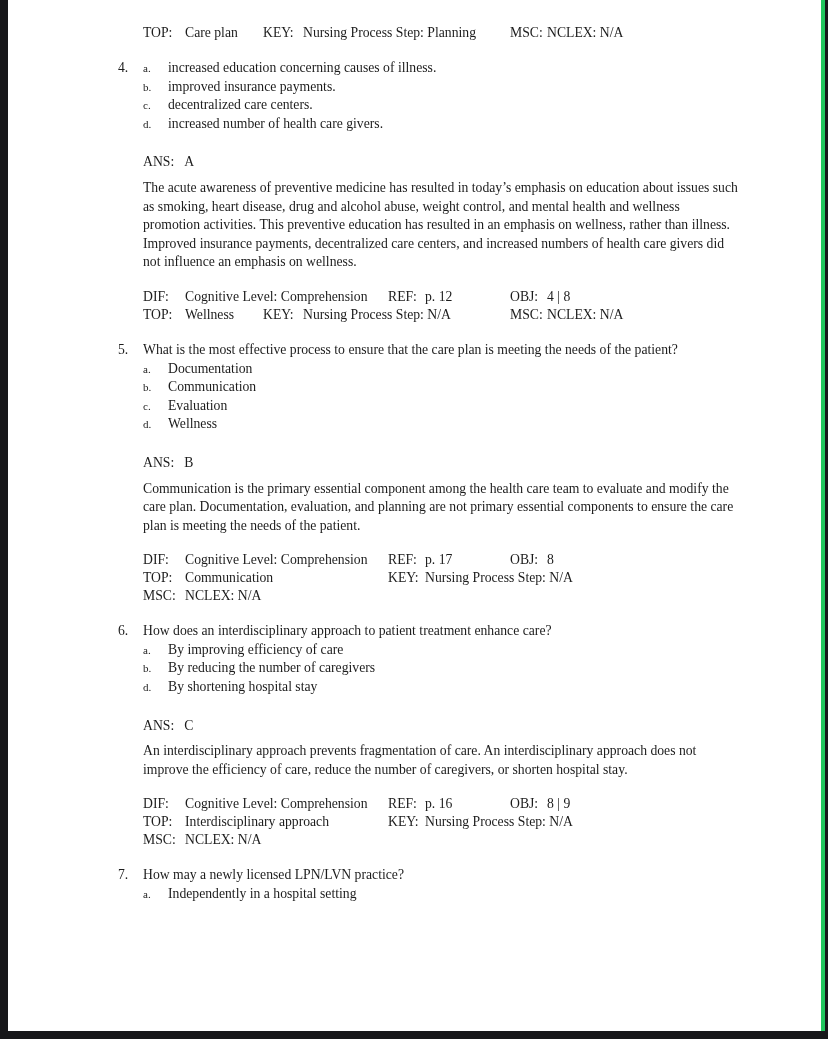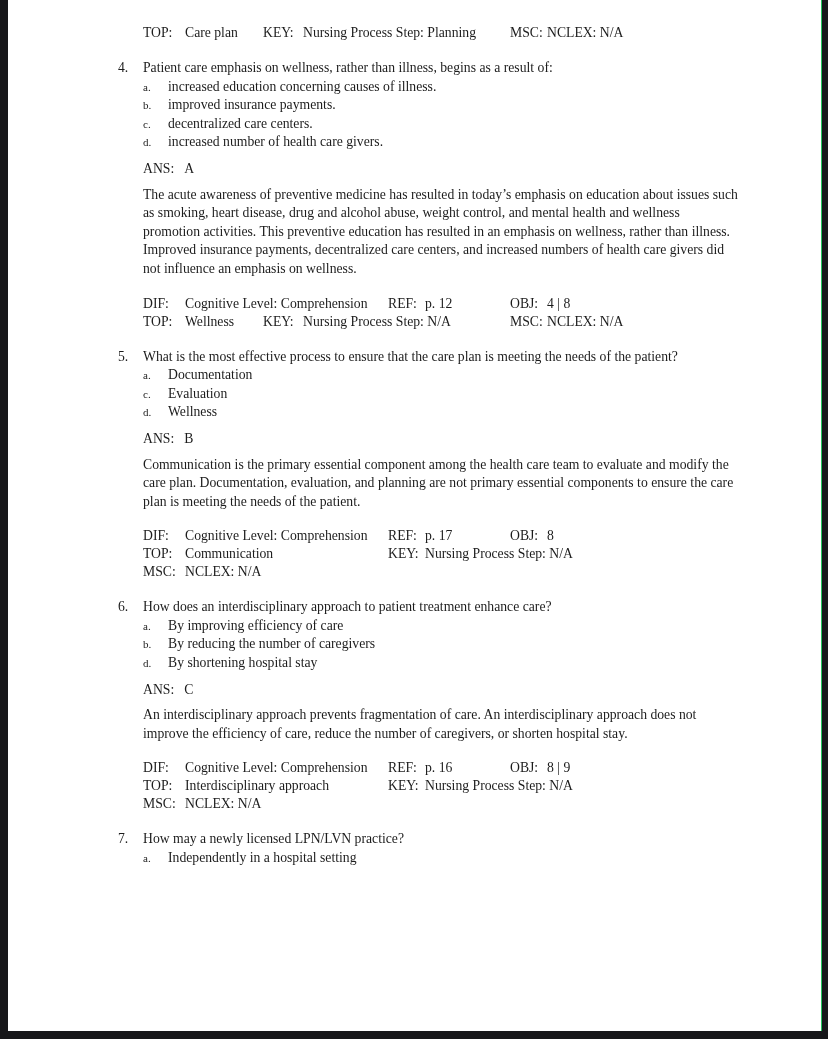--- a/index.html
+++ b/index.html
@@ -7,21 +7,21 @@
     width:828px;height:1039px;
     background:#17171a;
     font-family:"Liberation Serif","DejaVu Serif",serif;
     position:relative;
     overflow:hidden;
   }
   .page{
     position:absolute;left:8px;top:0;
     width:813px;height:1031px;
     background:#ffffff;
-    border-right:1px solid #22c55e;
+    border-right:4px solid #22c55e;
     color:#1c1c1c;
     font-size:13.7px;line-height:18.6px;
   }
   .content{padding:24px 0 0 135px;}
 
   
   .mrow{position:relative;height:18px;}
   .mrow span{position:absolute;top:0;white-space:nowrap;}
   .m0{left:0}
   .m1{left:42px}
@@ -31,21 +31,21 @@
   .m5{left:282px}
   .m6{left:367px}
   .m7{left:404px}
 
   .question{margin-top:17px;}
   .q-row{position:relative;}
   .q-num{position:absolute;left:-25px;top:0;}
   .q-stem{max-width:594px;}
   .choice-row{white-space:nowrap;}
   .choice-letter{display:inline-block;width:25px;font-size:11px;}
-  .answer-block{margin-top:8px;}
+  .answer-block{margin-top:20px;}
   .answer-value{margin-left:10px;}
   .rationale{max-width:597px;margin-top:7px;}
   .meta-block{margin-top:16px;}
 </style>
 </head>
 <body>
 
 <div class="page">
   <div class="content">
 
@@ -54,21 +54,20 @@
       <span class="m1">Care plan</span>
       <span class="m2">KEY:</span>
       <span class="m3">Nursing Process Step: Planning</span>
       <span class="m6">MSC:</span>
       <span class="m7">NCLEX: N/A</span>
     </div>
 
     <div class="question">
       <div class="q-row">
         <span class="q-num">4.</span>
-        <div class="q-stem">Patient care emphasis on wellness, rather than illness, begins as a result of:</div>
       </div>
       <div>
         <div class="choice-row">
           <span class="choice-letter">a.</span><span>increased education concerning causes of illness.</span>
         </div>
         <div class="choice-row">
           <span class="choice-letter">b.</span><span>improved insurance payments.</span>
         </div>
         <div class="choice-row">
           <span class="choice-letter">c.</span><span>decentralized care centers.</span>
@@ -104,20 +103,23 @@
     <div class="question">
       <div class="q-row">
         <span class="q-num">5.</span>
         <div class="q-stem">What is the most effective process to ensure that the care plan is meeting the needs of the patient?</div>
       </div>
       <div>
         <div class="choice-row">
           <span class="choice-letter">a.</span><span>Documentation</span>
         </div>
         <div class="choice-row">
+          <span class="choice-letter">b.</span><span>Communication</span>
+        </div>
+        <div class="choice-row">
           <span class="choice-letter">c.</span><span>Evaluation</span>
         </div>
         <div class="choice-row">
           <span class="choice-letter">d.</span><span>Wellness</span>
         </div>
       </div>
       <div class="answer-block">
         <span>ANS:</span><span class="answer-value">B</span>
       </div>
       <div class="rationale">Communication is the primary essential component among the health care team to evaluate and modify the care plan. Documentation, evaluation, and planning are not primary essential components to ensure the care plan is meeting the needs of the patient.</div>

